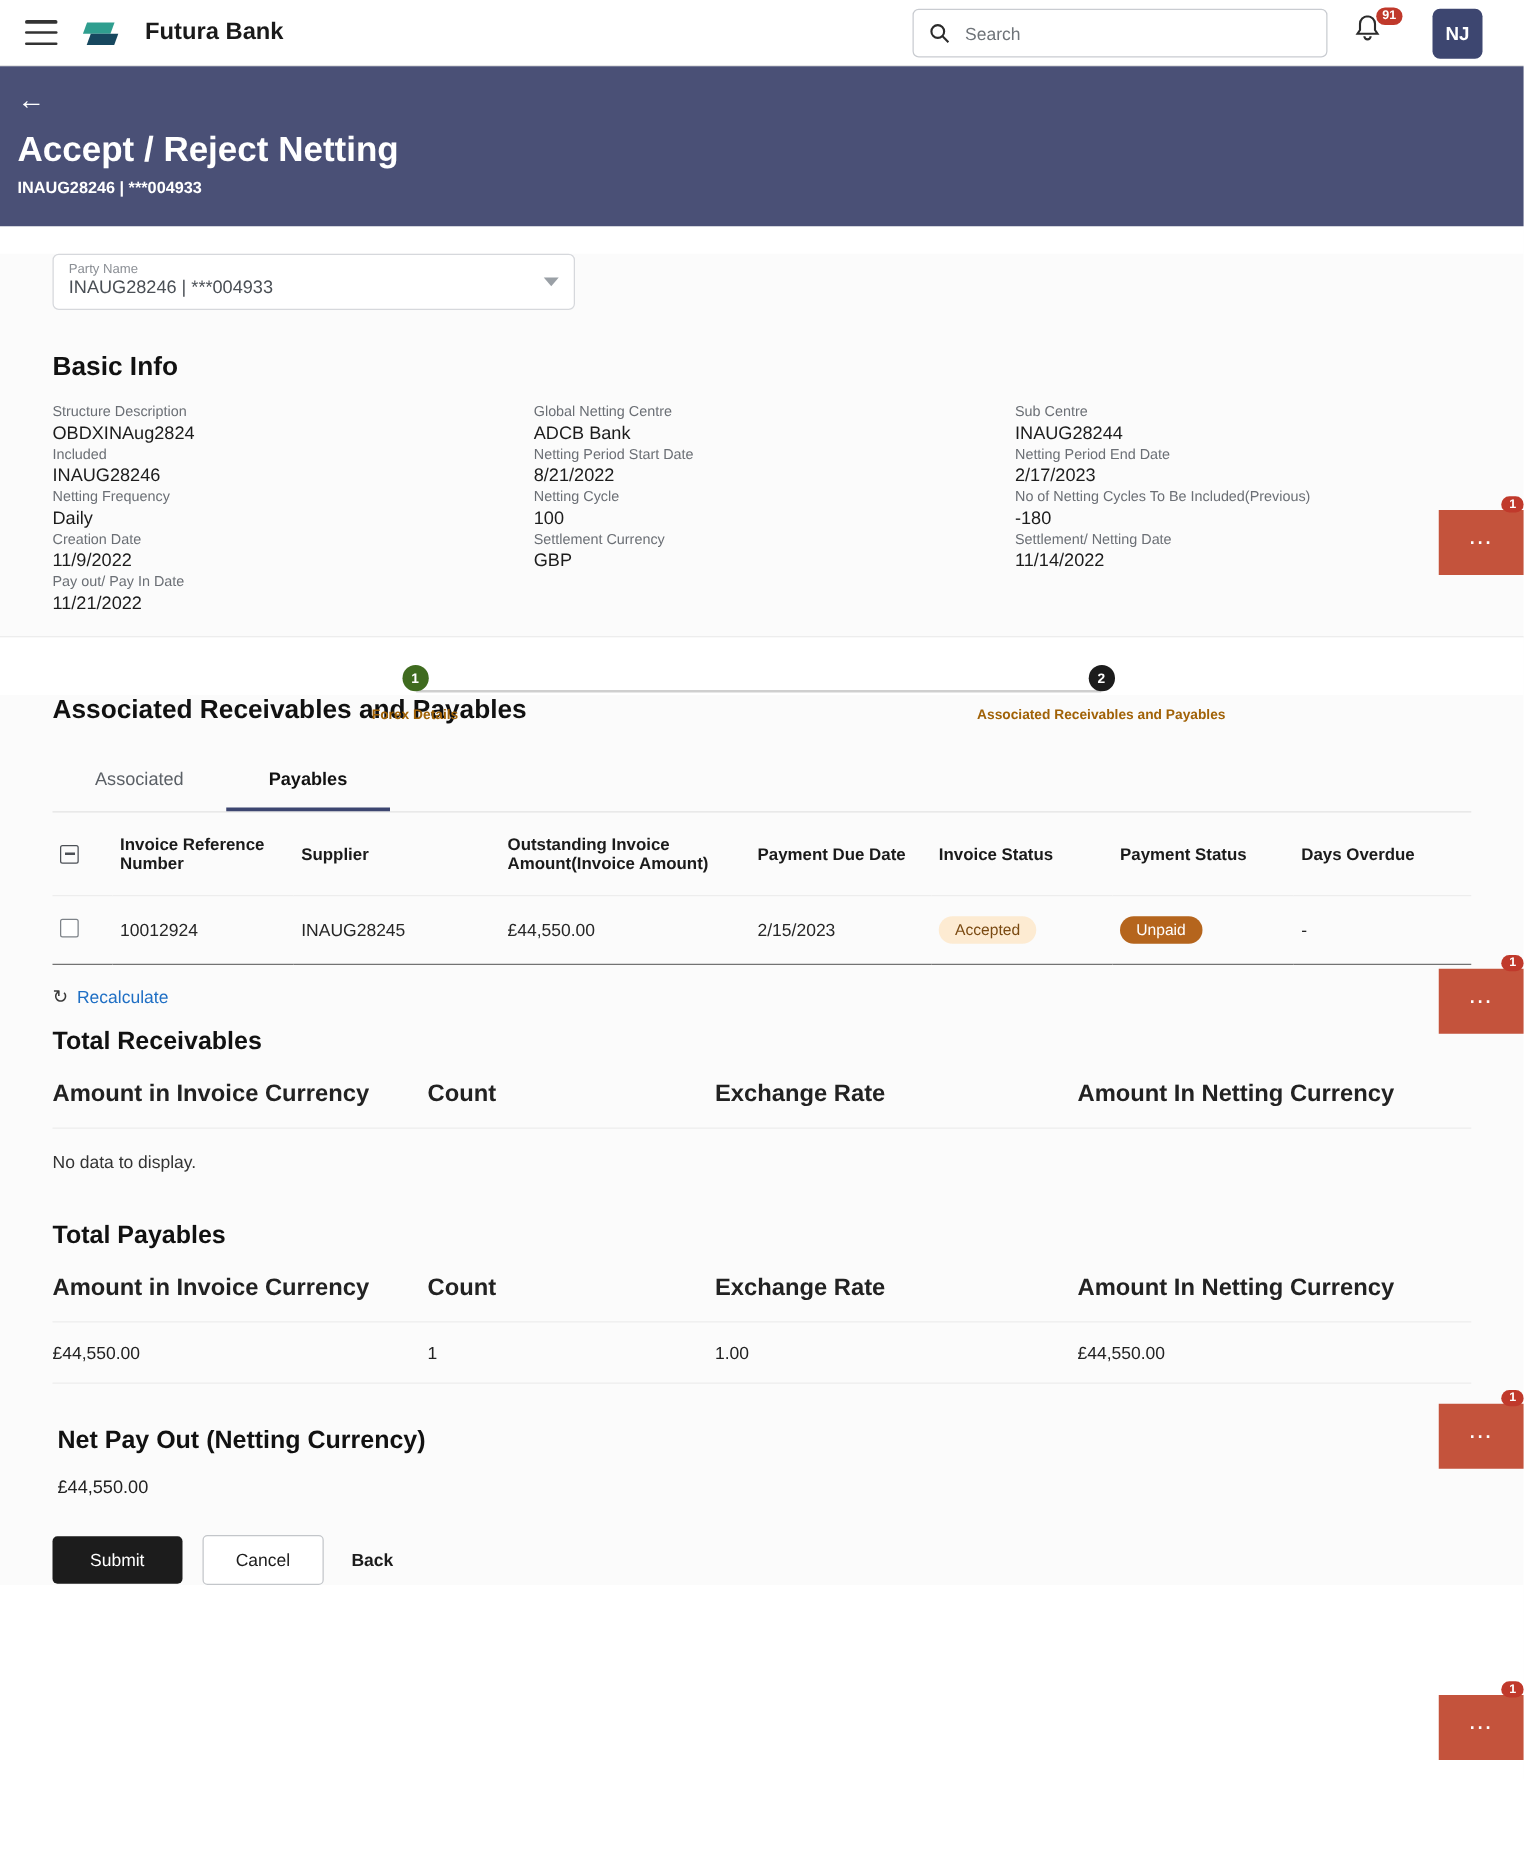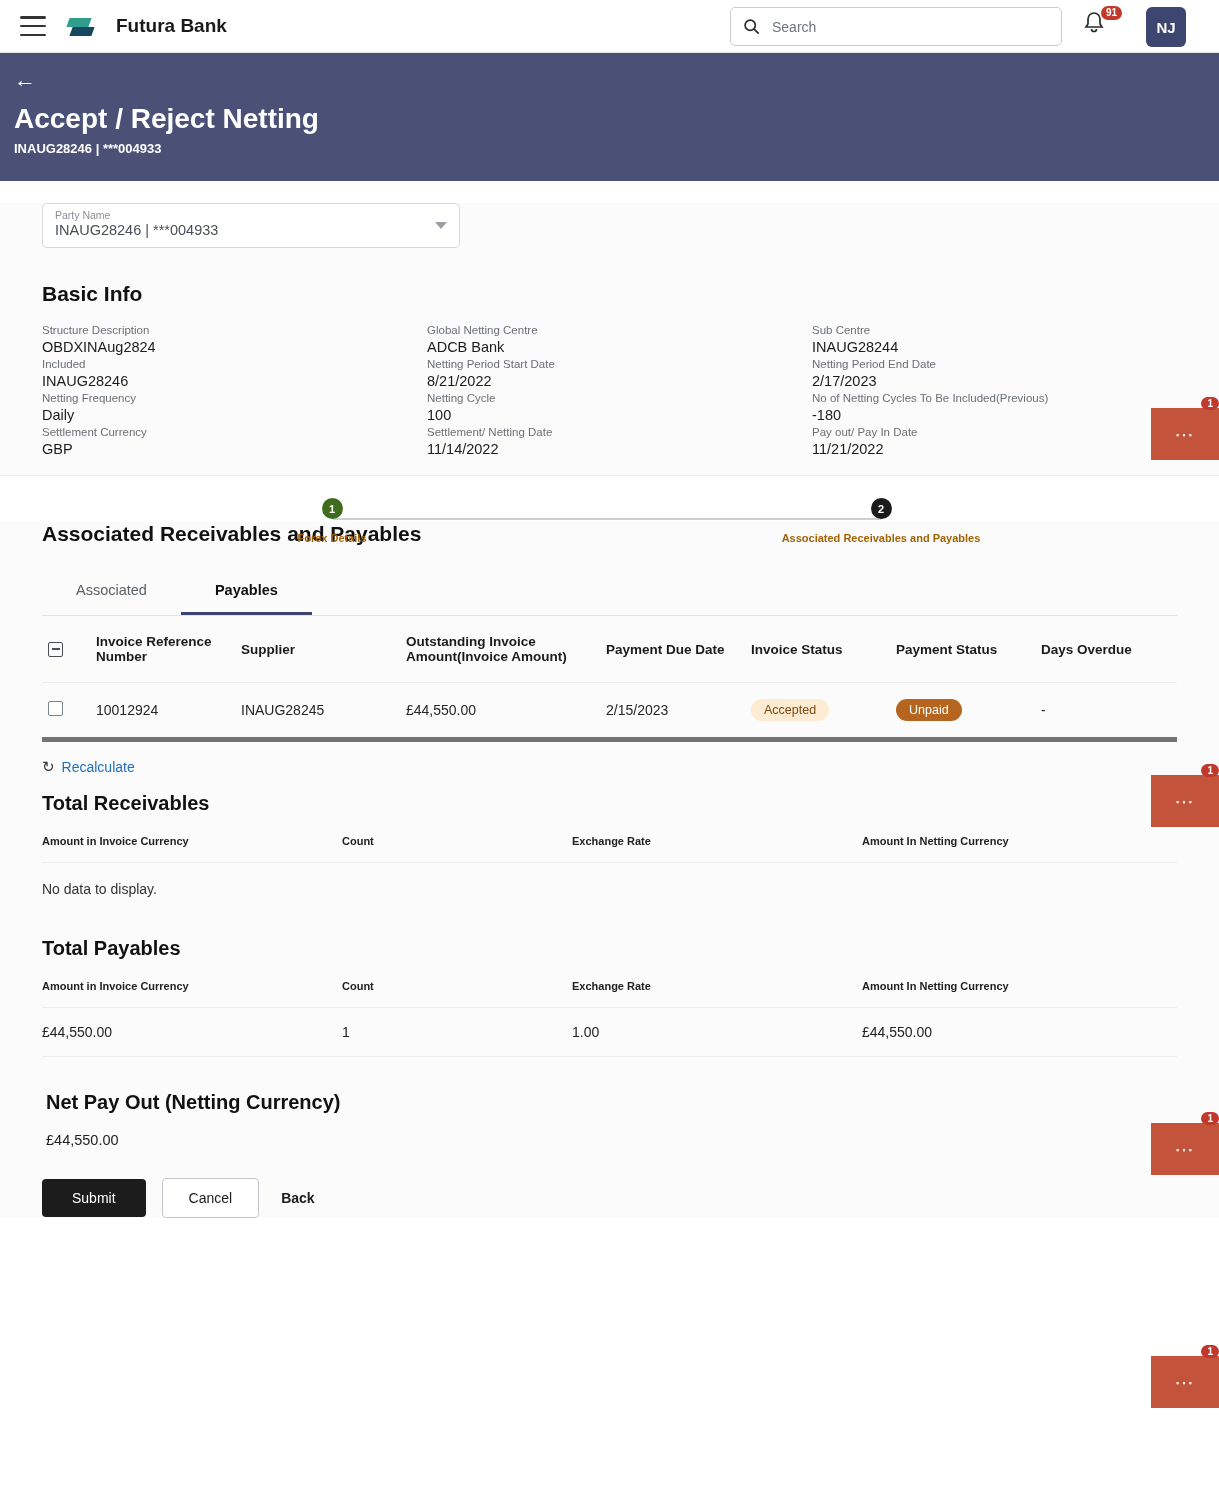--- a/index.html
+++ b/index.html
@@ -168,21 +168,21 @@
   
   table { border-collapse: collapse; width: 1135px; margin-left: 42px; }
   thead th {
     font-size: 13.5px; font-weight: bold; text-align: left;
     padding: 18px 6px; color: #1b1b1b; vertical-align: middle;
   }
   tbody td {
     font-size: 14px; padding: 16px 6px; color: #262626;
     border-top: 1px solid #ededed;
   }
-  tbody tr { border-bottom: 5px solid #737373; }
+  tbody tr { border-bottom: 1px solid #737373; }
   .chk {
     width: 15px; height: 15px; border: 1.5px solid #7d8288; border-radius: 2px;
     display: inline-block; cursor: pointer; background: #fff;
   }
   .chk-minus {
     width: 15px; height: 15px; border: 1.5px solid #4b4f55; border-radius: 2px;
     display: flex; align-items: center; justify-content: center; cursor: pointer;
   }
   .chk-minus::after { content: ""; width: 8px; height: 1.6px; background: #4b4f55; }
   .pill {
@@ -195,21 +195,21 @@
   .recalc {
     margin: 16px 0 0 42px; display: flex; align-items: center; gap: 7px;
     color: #1f6fc4; font-size: 14px; cursor: pointer;
   }
   .recalc-icon { font-size: 15px; color: #3a3a3a; }
 
   h3.total { font-size: 20px; margin: 16px 0 20px 42px; color: #111; }
 
   .totals-head {
     display: flex; margin-left: 42px; width: 1135px;
-    font-size: 11px; font-weight: bold; padding-bottom: 15px;
+    font-size: 19px; font-weight: bold; padding-bottom: 15px;
     border-bottom: 1px solid #ededed;
   }
   .totals-row {
     display: flex; margin-left: 42px; width: 1135px;
     font-size: 14px; padding: 16px 0; border-bottom: 1px solid #ededed;
   }
   .c1 { width: 300px; }
   .c2 { width: 230px; }
   .c3 { width: 290px; }
   .c4 { flex: 1; }
@@ -339,20 +339,24 @@
     </div>
     <div>
       <div class="info-label">Netting Cycle</div>
       <div class="info-value">100</div>
     </div>
     <div>
       <div class="info-label">No of Netting Cycles To Be Included(Previous)</div>
       <div class="info-value">-180</div>
     </div>
 
+    <div>
+      <div class="info-label">Creation Date</div>
+      <div class="info-value">11/9/2022</div>
+    </div>
     <div>
       <div class="info-label">Settlement Currency</div>
       <div class="info-value">GBP</div>
     </div>
     <div>
       <div class="info-label">Settlement/ Netting Date</div>
       <div class="info-value">11/14/2022</div>
     </div>
 
     <div>

